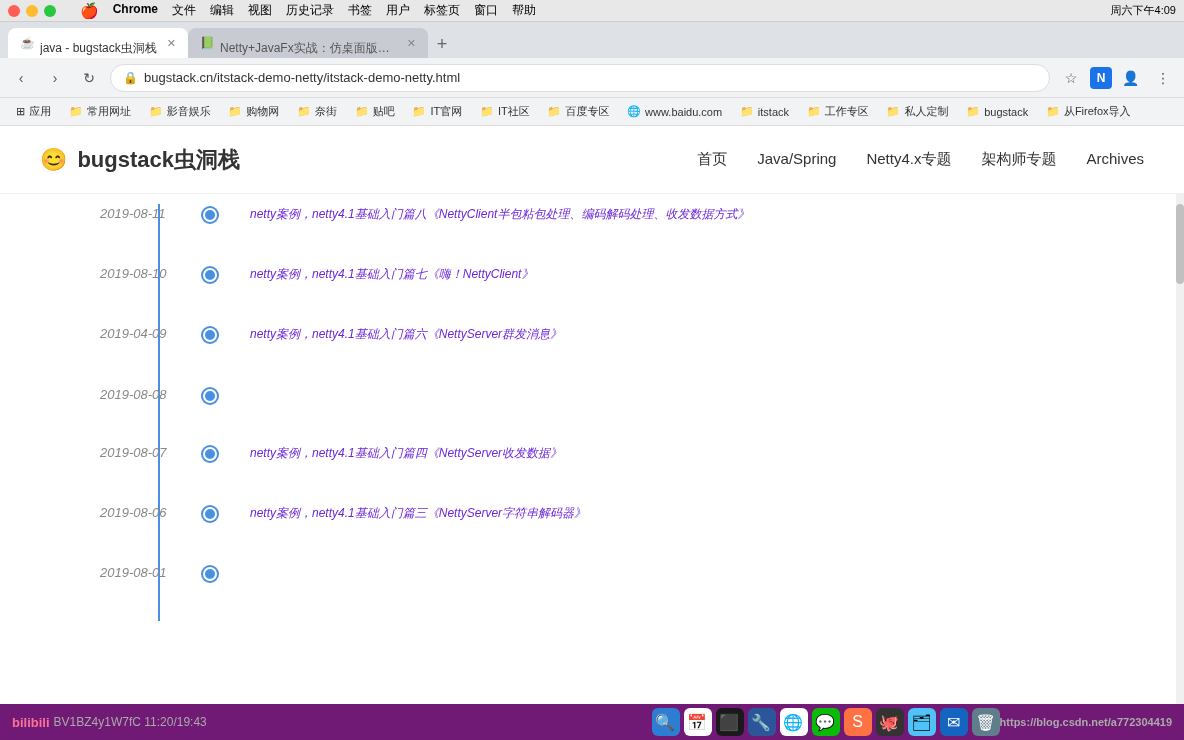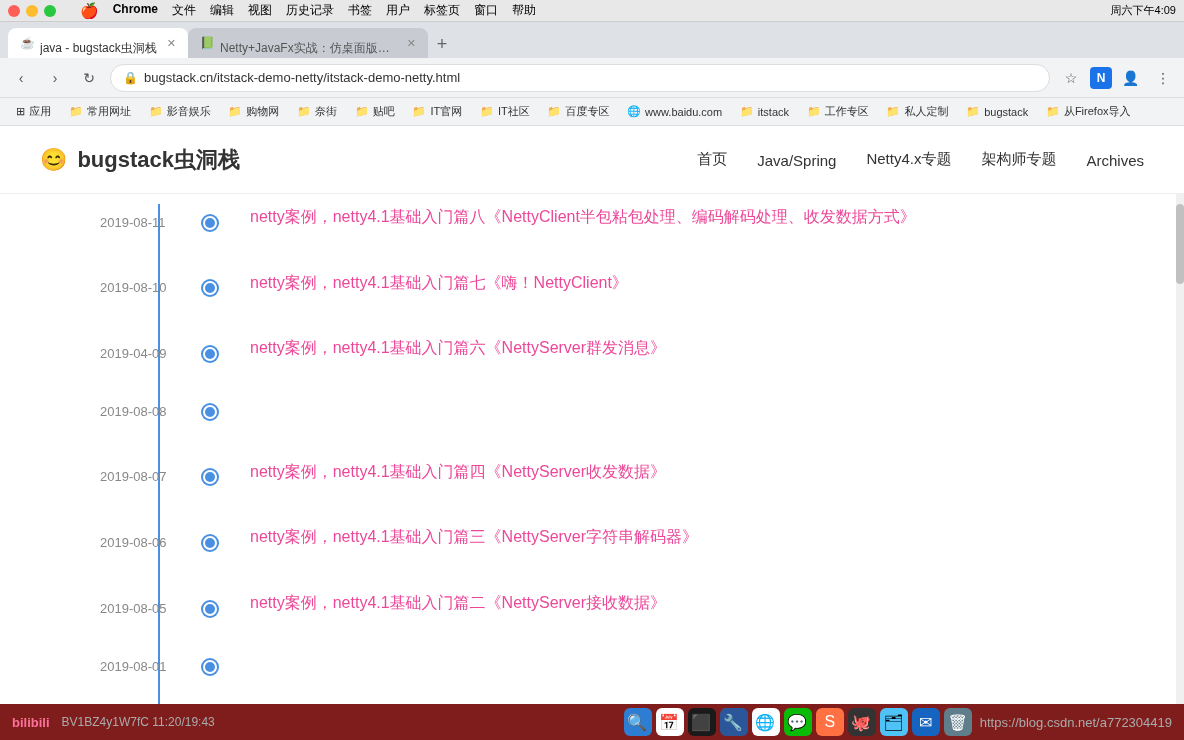--- a/index.html
+++ b/index.html
@@ -123,21 +123,21 @@
       align-items: center;
       gap: 10px;
       font-size: 22px;
       font-weight: bold;
       color: #333;
       margin-right: auto;
     }
     .site-nav {
       display: flex;
       gap: 30px;
-      align-items: flex-end;
+      align-items: flex-start;
     }
     .nav-item {
       font-size: 15px;
       color: #333;
       cursor: pointer;
       text-decoration: none;
     }
 
     
     .timeline-section {
@@ -159,23 +159,24 @@
       position: absolute;
       left: 118px;
       top: 0;
       bottom: 0;
       width: 2px;
       background: #4a90e2;
     }
 
     .timeline-item {
       display: flex;
-      align-items: flex-end;
+      align-items: flex-start;
       margin-bottom: 40px;
       position: relative;
+      font-style: italic;
     }
 
     .timeline-date {
       width: 90px;
       font-size: 13px;
       color: #888;
       flex-shrink: 0;
       padding-top: 2px;
     }
 
@@ -198,22 +199,22 @@
       flex-shrink: 0;
       z-index: 1;
     }
 
     .timeline-content {
       flex: 1;
       padding-left: 20px;
     }
 
     .timeline-link {
-      font-size: 16px;
-      color: #ec4899;
+      font-size: 12px;
+      color: #6d28d9;
       text-decoration: none;
       line-height: 1.6;
       cursor: pointer;
     }
 
     
     .timeline-section::-webkit-scrollbar { width: 8px; }
     .timeline-section::-webkit-scrollbar-track { background: #f5f5f5; }
     .timeline-section::-webkit-scrollbar-thumb { background: #ccc; border-radius: 4px; }
 
@@ -224,32 +225,31 @@
     .tl-yellow { background: #febc2e; }
     .tl-green { background: #28c840; }
 
     
     .bottom-bar {
       position: fixed;
       bottom: 0;
       left: 0;
       right: 0;
       height: 36px;
-      background: #7f1d1d;
+      background: #701a75;
       display: flex;
       align-items: center;
       padding: 0 12px;
-      gap: 8px;
       z-index: 200;
     }
     .bilibili-logo { color: #fb7299; font-size: 13px; font-weight: bold; margin-right: 4px; }
     .bottom-info { color: #aaa; font-size: 12px; flex: 1; }
     .dock-area { display: flex; gap: 4px; align-items: center; }
     .dock-icon { width: 28px; height: 28px; border-radius: 6px; display: flex; align-items: center; justify-content: center; font-size: 16px; }
-    .bottom-right-url { color: #aaa; font-size: 13px; margin-left: auto; }
+    .bottom-right-url { color: #aaa; font-size: 11px; margin-left: auto; font-weight: bold; }
 
     .scrollbar-right {
       position: fixed;
       right: 0;
       top: 194px;
       bottom: 36px;
       width: 8px;
       background: #f0f0f0;
     }
     .scrollbar-thumb {
@@ -450,29 +450,20 @@
     <div class="timeline-item">
       <span class="timeline-date">2019-08-06</span>
       <div class="timeline-dot-wrapper">
         <div class="timeline-dot"></div>
       </div>
       <div class="timeline-content">
         <a class="timeline-link">netty案例，netty4.1基础入门篇三《NettyServer字符串解码器》</a>
       </div>
     </div>
 
-    <div class="timeline-item">
-      <span class="timeline-date">2019-08-05</span>
-      <div class="timeline-dot-wrapper">
-        <div class="timeline-dot"></div>
-      </div>
-      <div class="timeline-content">
-        <a class="timeline-link">netty案例，netty4.1基础入门篇二《NettyServer接收数据》</a>
-      </div>
-    </div>
 
     <div class="timeline-item">
       <span class="timeline-date">2019-08-01</span>
       <div class="timeline-dot-wrapper">
         <div class="timeline-dot"></div>
       </div>
     </div>
 
   </div>
 </div>

